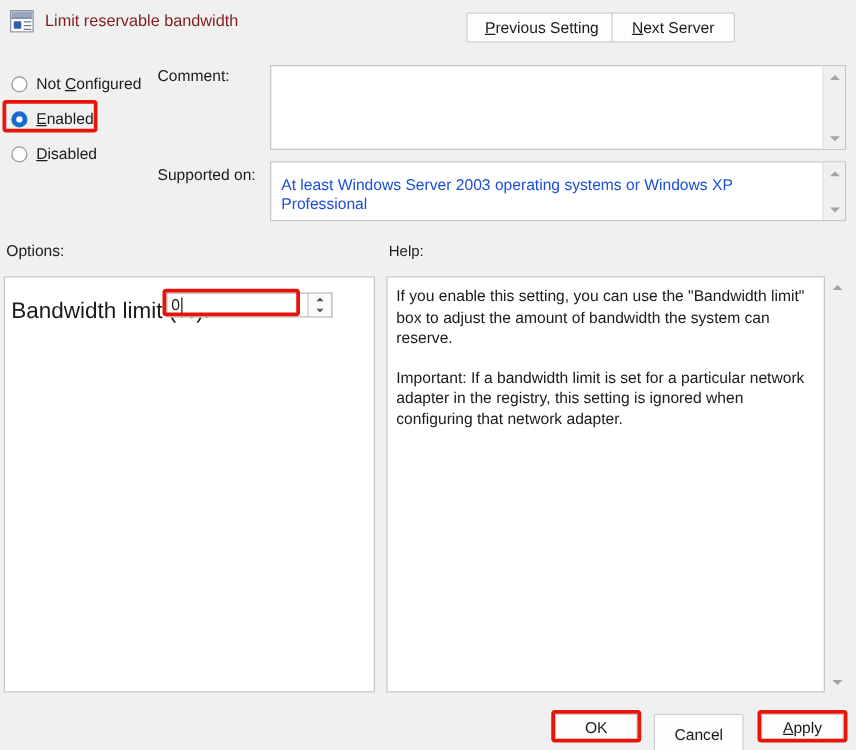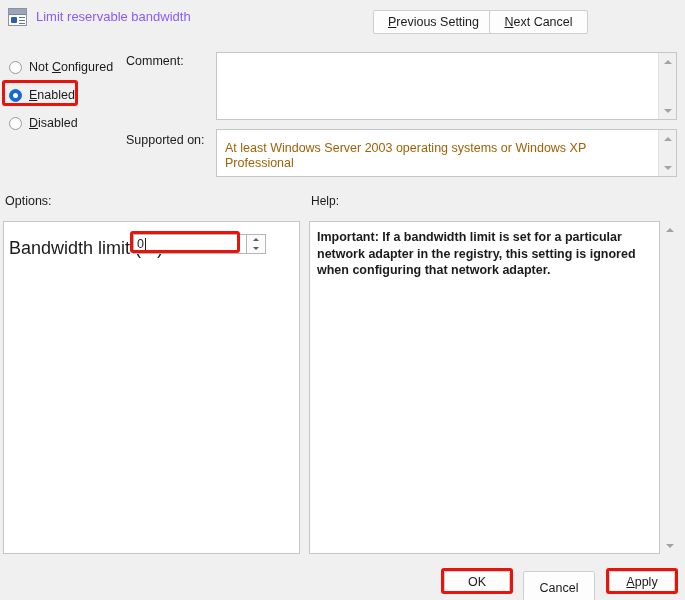--- a/index.html
+++ b/index.html
@@ -34,21 +34,21 @@
   }
   #window-icon .ic-blue {
     position: absolute; left: 2px; top: 8px; width: 6px; height: 6px;
     background: #2f5fa8; border-radius: 1px;
   }
   #window-icon .ic-l1 { position:absolute; left:10px; top:8px; width:6px; height:1px; background:#6d7585; }
   #window-icon .ic-l2 { position:absolute; left:10px; top:11px; width:6px; height:1px; background:#6d7585; }
   #window-icon .ic-l3 { position:absolute; left:10px; top:14px; width:6px; height:1px; background:#6d7585; }
   #title-text {
     position: absolute; left: 36px; top: 9px;
-    font-size: 13px; color: #8b5cf6;
+    font-size: 13px; color: #7f1d1d;
   }
 
   
   .btn {
     background: #fdfdfd;
     border: 1px solid #cfcfcf;
     border-radius: 2px;
     font-family: "Liberation Sans", sans-serif;
     font-size: 12.5px;
     color: #1b1b1b;
@@ -111,21 +111,21 @@
     position: absolute;
     background: #ffffff;
     border: 1px solid #c6c6c6;
     box-sizing: border-box;
     overflow: hidden;
   }
   #box-comment   { left: 216px; top: 52px;  width: 461px; height: 68px; }
   #box-supported { left: 216px; top: 129px; width: 461px; height: 48px; }
   #supported-text {
     position: absolute; left: 8px; top: 11px; right: 24px;
-    font-size: 12.5px; line-height: 15px; color: #a16207;
+    font-size: 12.5px; line-height: 15px; color: #1d4ed8;
   }
 
   .vscroll {
     position: absolute; top: 0; right: 0; bottom: 0; width: 17px;
     background: #f0f0f0;
     border-left: 1px solid #e2e2e2;
   }
   .vscroll .arr {
     position: absolute; left: 0; width: 17px; height: 17px;
     display: flex; align-items: center; justify-content: center;
@@ -210,21 +210,21 @@
     background: #ffffff;
     border: 1px solid #c6c6c6;
     box-sizing: border-box;
     overflow: hidden;
   }
   #help-text {
     position: absolute; left: 7px; top: 7px; right: 8px;
     font-size: 12.5px; line-height: 16.5px; color: #1b1b1b;
   }
   #help-text p { margin: 0 0 15px 0; }
-  #help-text p:last-child { margin-bottom: 4px; font-weight: bold; }
+  #help-text p:last-child { margin-bottom: 4px; }
   #help-scroll {
     position: absolute; right: 0; top: 0; width: 17px; height: 333px;
     background: #f0f0f0;
   }
 
   
   #btn-ok     { position: absolute; left: 444px; top: 571px; width: 66px; height: 21px; }
   #btn-cancel { position: absolute; left: 523px; top: 571px; width: 72px; height: 34px; }
   #btn-apply  { position: absolute; left: 609px; top: 571px; width: 66px; height: 21px; }
 </style>
@@ -238,21 +238,21 @@
     <div class="ic-l1"></div>
     <div class="ic-l2"></div>
     <div class="ic-l3"></div>
   </div>
   <div id="title-text">Limit reservable bandwidth</div>
 
   <button class="btn" id="btn-prev">
     <span><span class="u">P</span><span>revious Setting</span></span>
   </button>
   <button class="btn" id="btn-next">
-    <span><span class="u">N</span><span>ext Cancel</span></span>
+    <span><span class="u">N</span><span>ext Server</span></span>
   </button>
 </div>
 
 <div class="radio-row" id="radio-notconf">
   <span class="radio-mark"></span>
   <span class="radio-label"><span>Not </span><span class="u">C</span><span>onfigured</span></span>
 </div>
 
 <div class="radio-row" id="radio-enabled">
   <span class="radio-mark checked"></span>
@@ -308,20 +308,21 @@
     <div class="spin-b down">
         <span class="tri-down-s"></span>
       </div>
   </div>
 </div>
 <div class="redbox" id="red-input"></div>
 
 <div id="panel-help-outer">
   <div id="panel-help">
     <div id="help-text">
+        <p>If you enable this setting, you can use the "Bandwidth limit" box to adjust the amount of bandwidth the system can reserve.</p>
         <p>Important: If a bandwidth limit is set for a particular network adapter in the registry, this setting is ignored when configuring that network adapter.</p>
       </div>
   </div>
   <div id="help-scroll" class="vscroll" style="border-left:none;">
     <div class="arr up">
         <span class="tri-up"></span>
       </div>
     <div class="arr down">
         <span class="tri-down"></span>
       </div>

